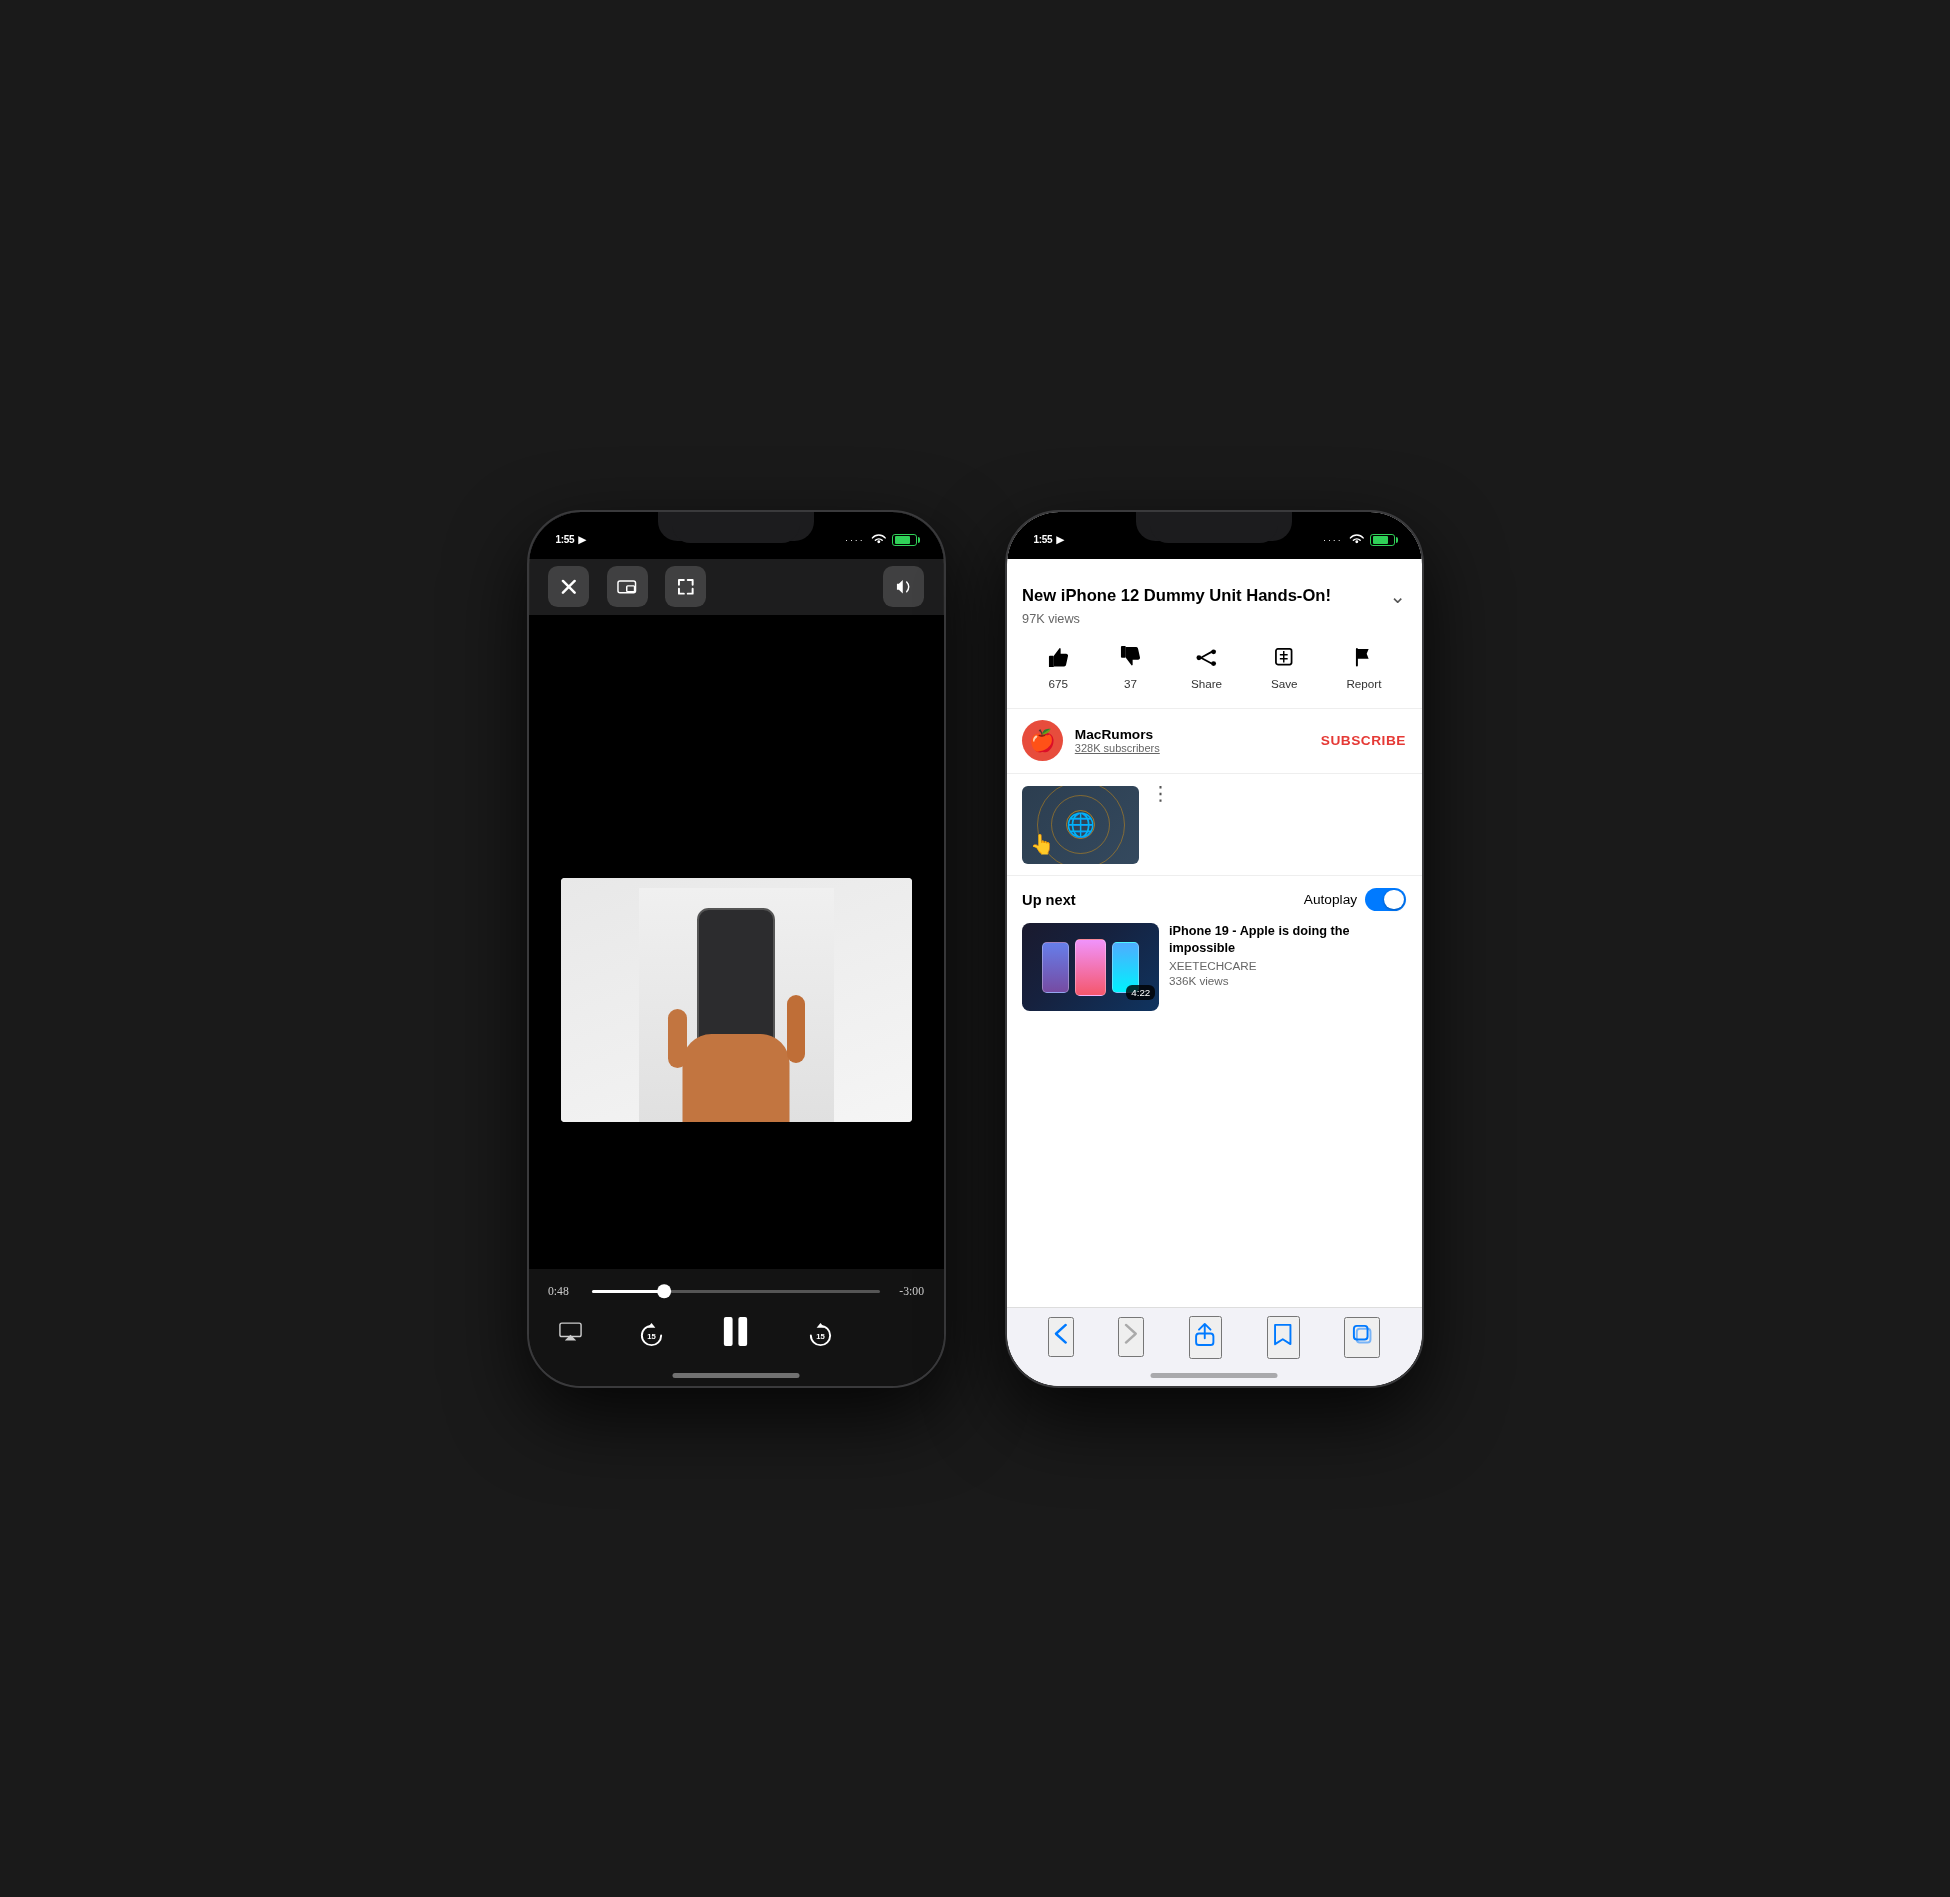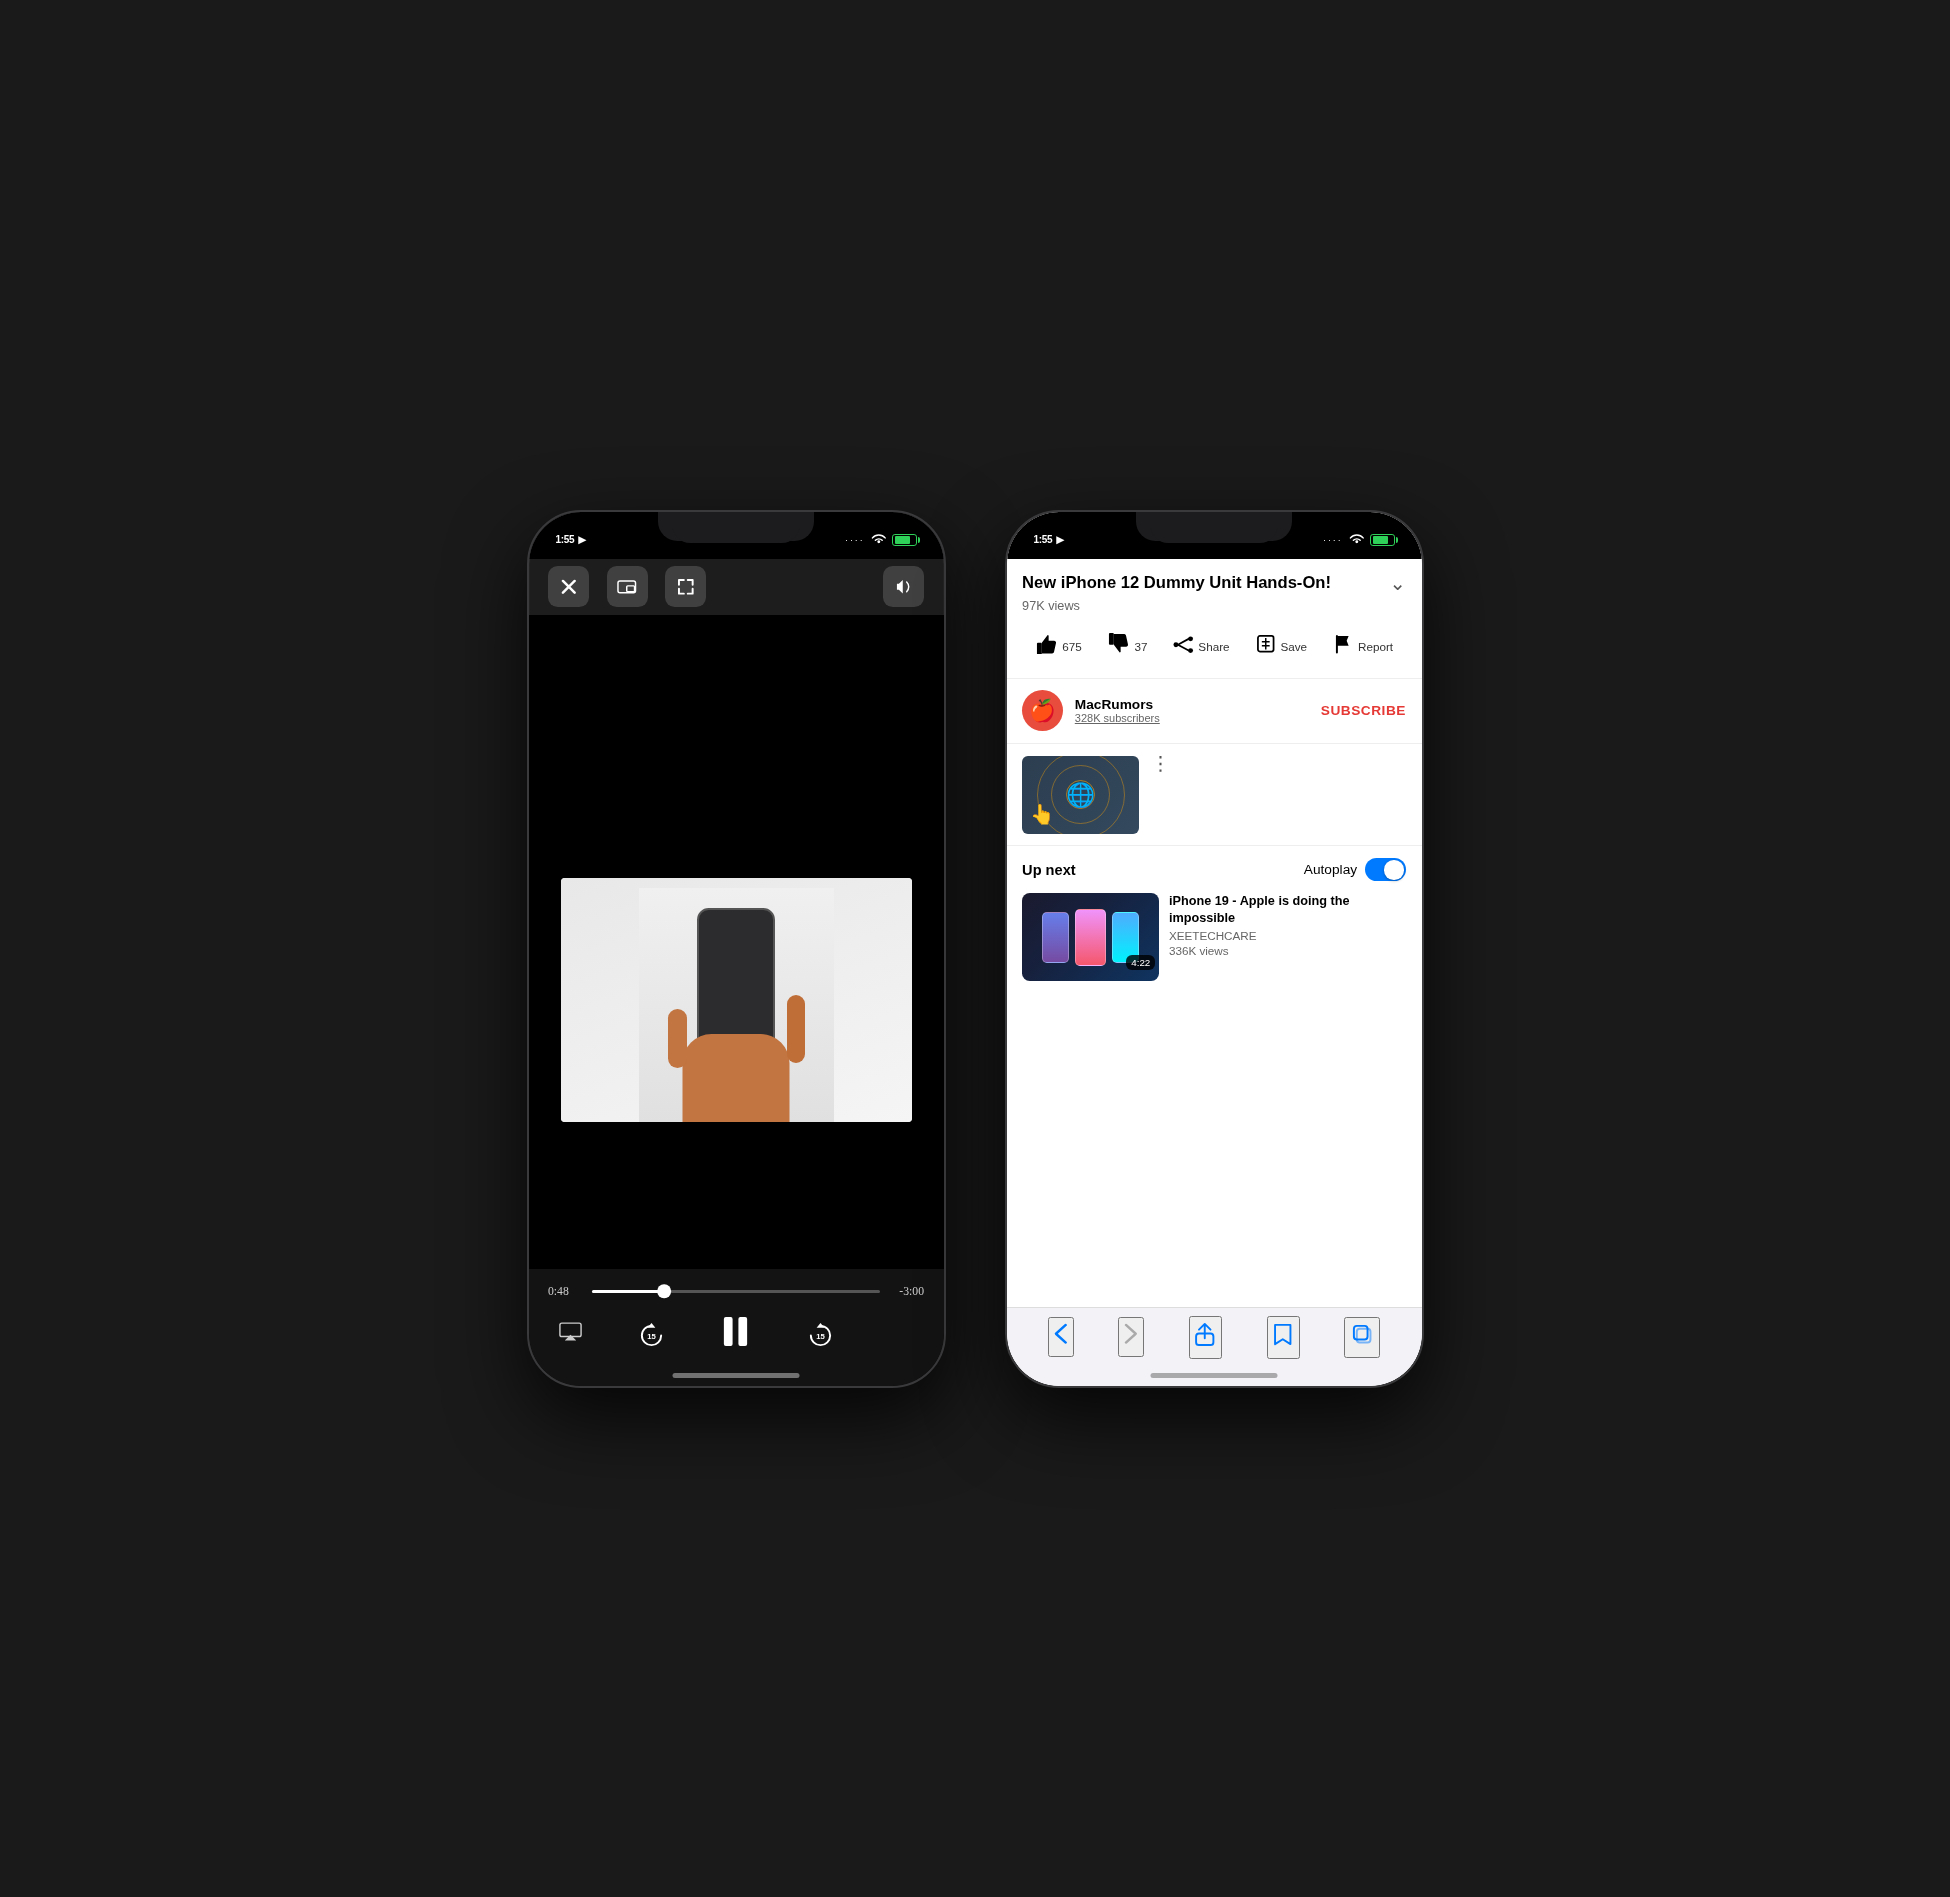--- a/index.html
+++ b/index.html
@@ -322,20 +322,21 @@
       font-size: 12.7px;
       text-align: center;
       padding: 7.8px 19.5px 13.7px;
       background: #000;
     }
 
     .yt-content {
       flex: 1;
       background: #fff;
       overflow-y: auto;
+      margin-top: 13px;
     }
     .video-info-section {
       padding: 13.7px 15.6px 9.8px;
       border-bottom: 1px solid #eee;
     }
     .video-title-row {
       display: flex;
       justify-content: space-between;
       align-items: flex-start;
       margin-bottom: 3.9px;
@@ -359,21 +360,21 @@
       margin-bottom: 11.7px;
     }
     .action-row {
       display: flex;
       justify-content: space-around;
       align-items: center;
       padding: 7.8px 0;
     }
     .action-btn {
       display: flex;
-      flex-direction: row;
+      flex-direction: column;
       align-items: center;
       gap: 3.9px;
       color: #000;
       justify-content: center;
     }
     .action-icon {
       font-size: 21.5px;
     }
     .action-label {
       font-size: 11.7px;

